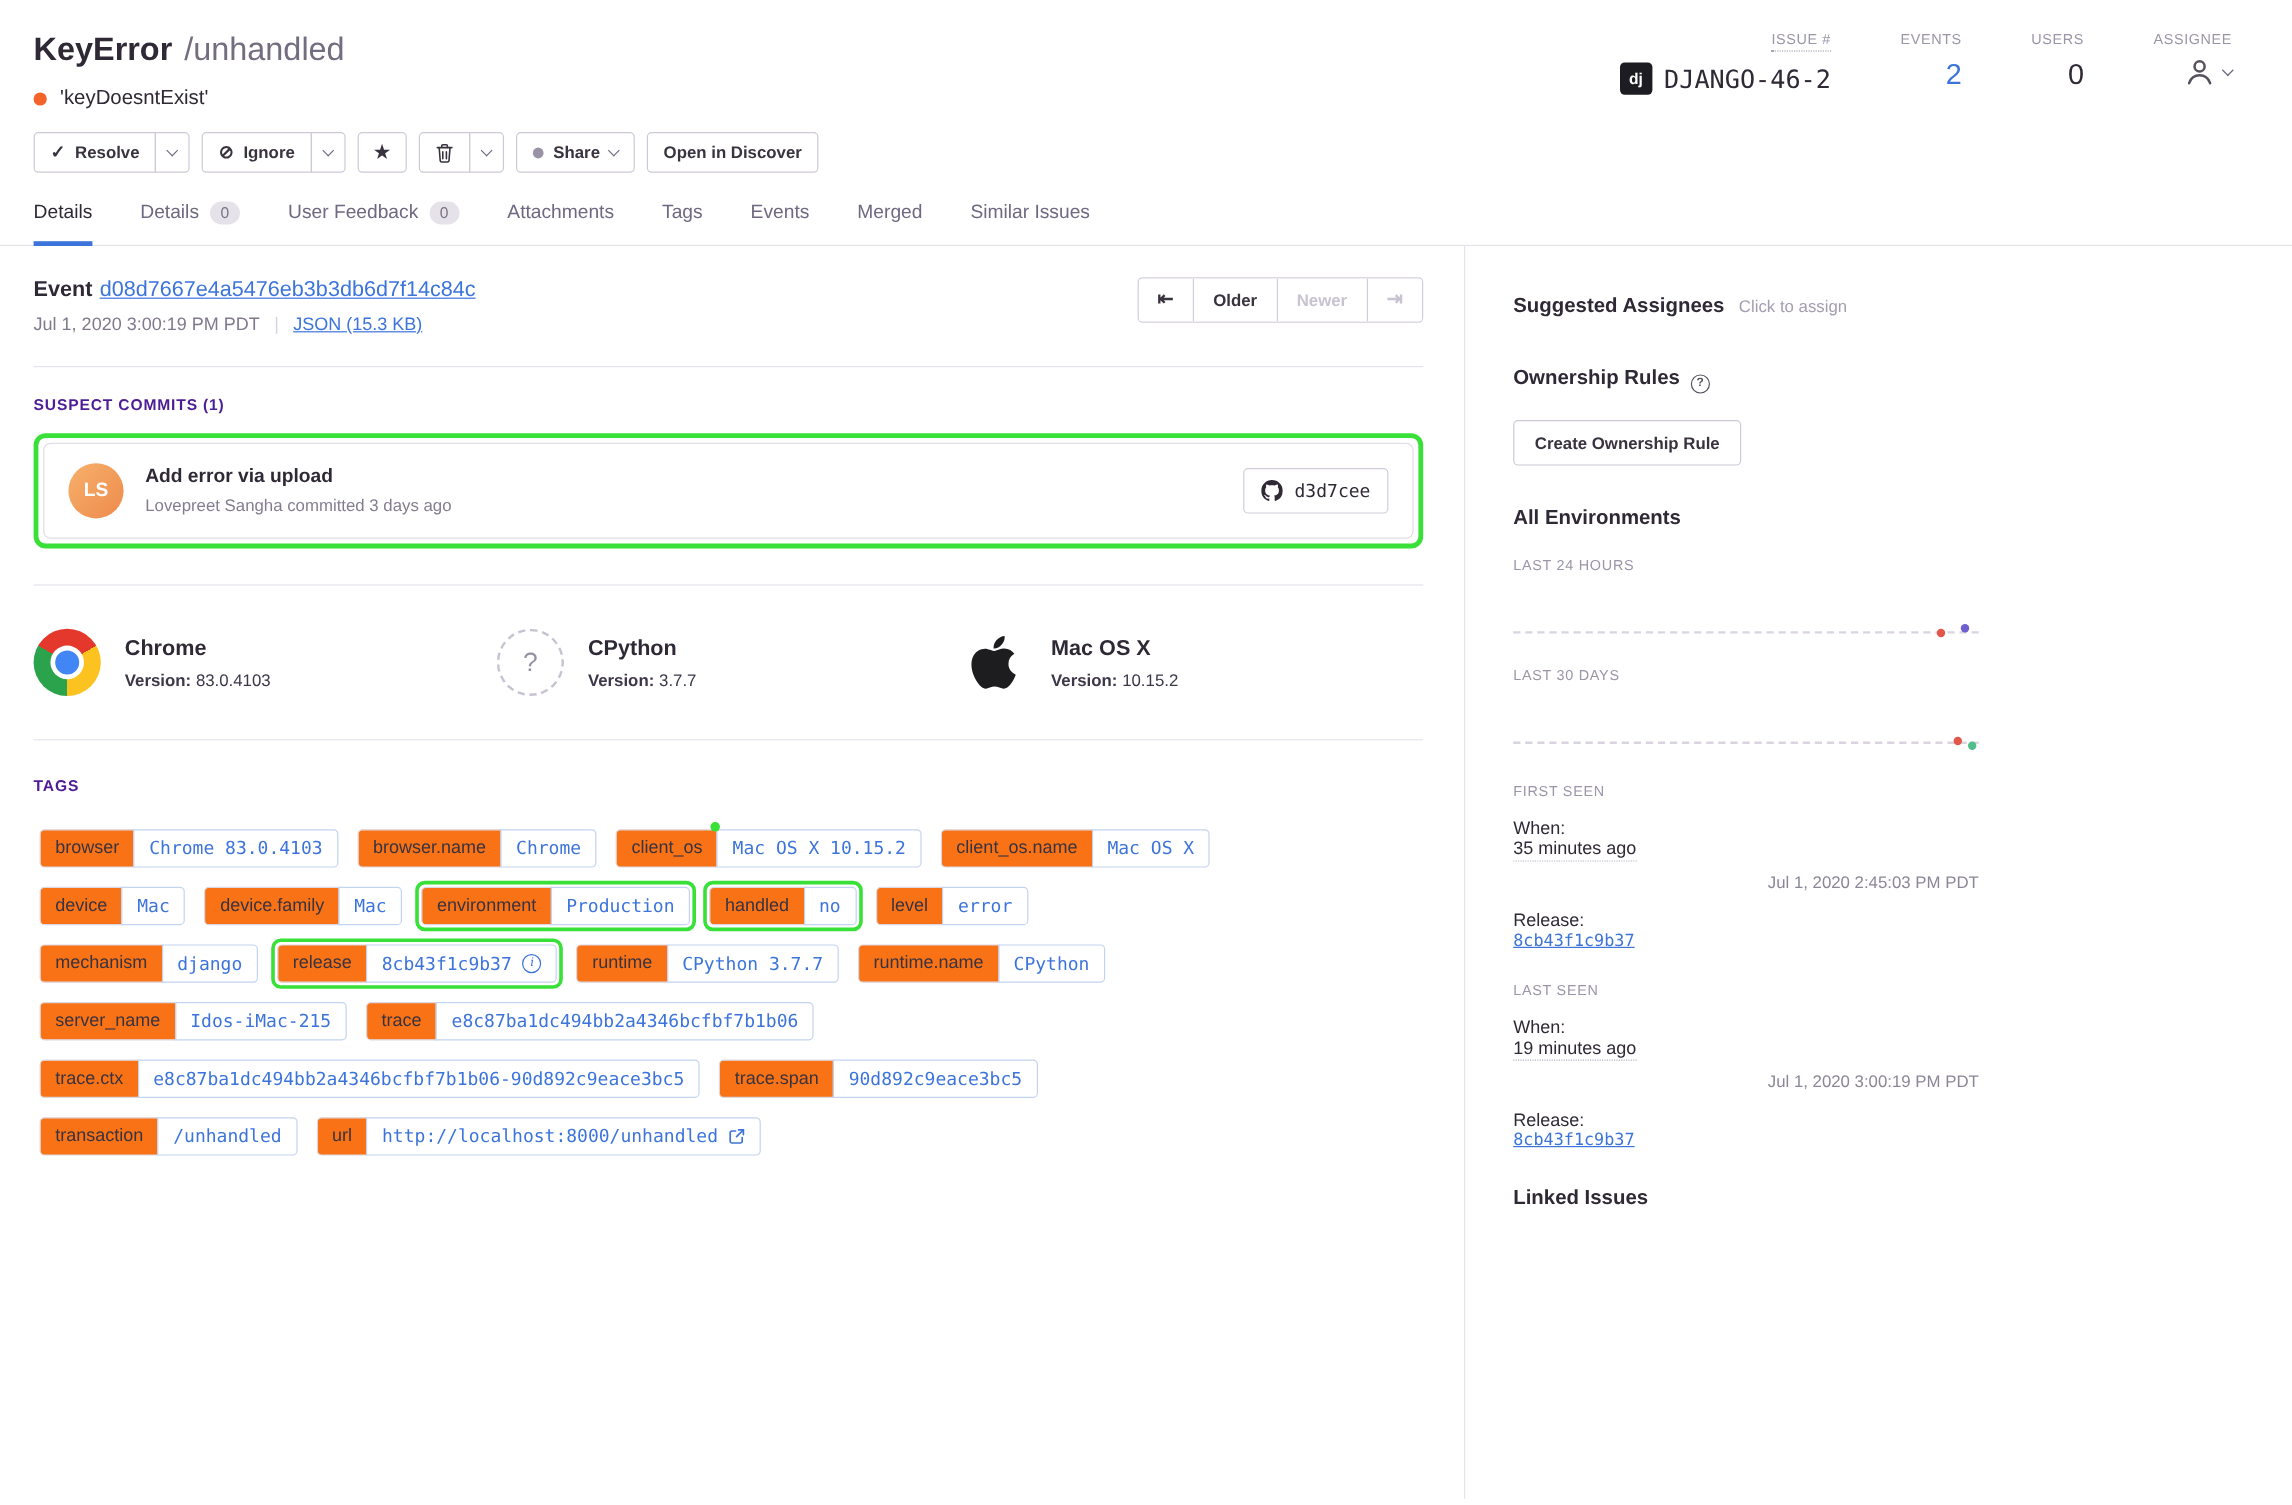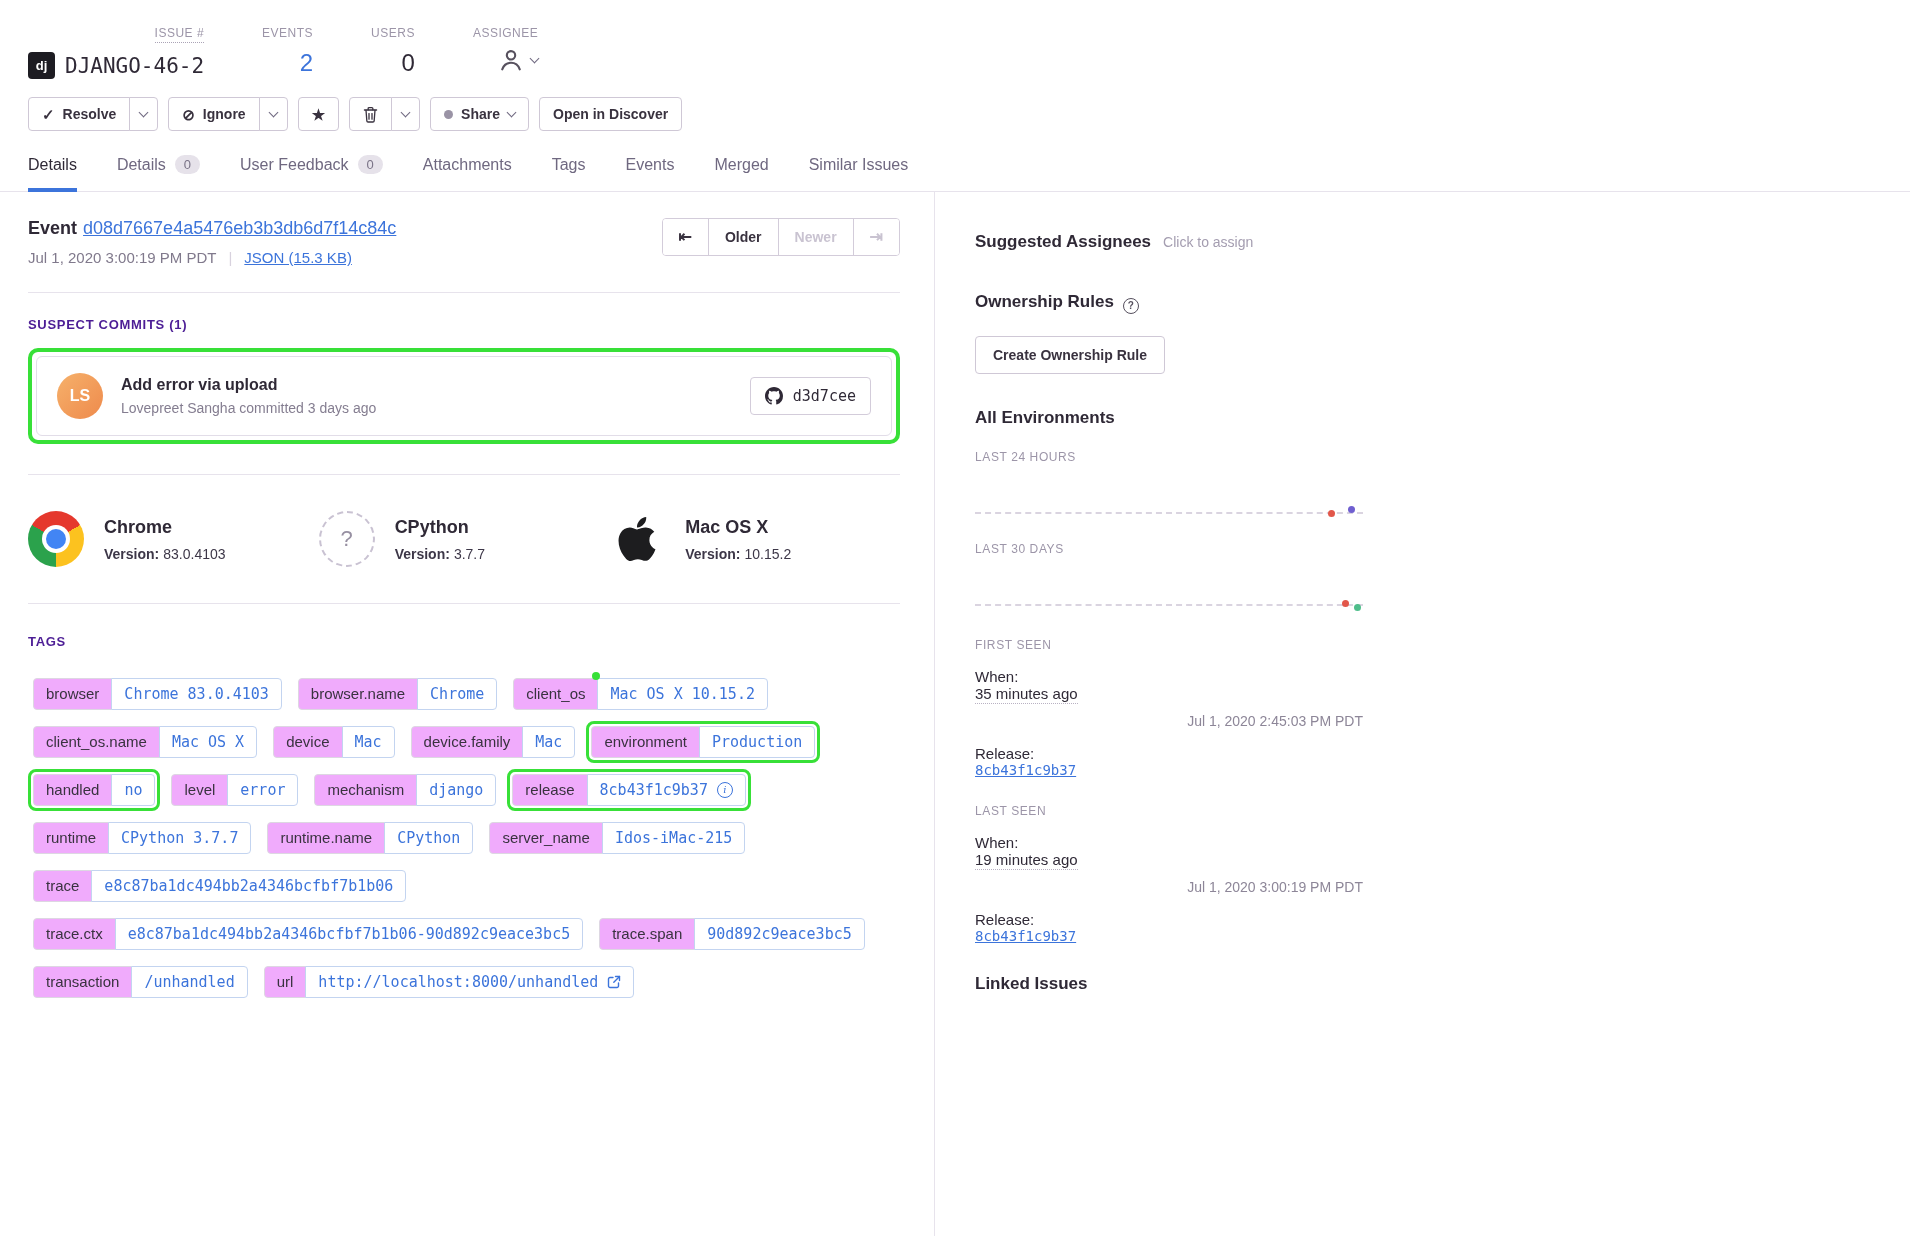--- a/index.html
+++ b/index.html
@@ -41,21 +41,21 @@
   .trash-svg,.gh-svg{display:block;}
 
   
   .tabs{display:flex;gap:40px;padding:0 28px;margin-top:24px;border-bottom:1px solid var(--line);}
   .tab{display:flex;align-items:center;gap:9px;font-size:16px;color:#6f6880;padding-bottom:14px;border-bottom:4px solid transparent;margin-bottom:-1px;cursor:pointer;}
   .tab.active{color:var(--dark);border-bottom-color:var(--accent);}
   .badge{background:#e6e2ea;color:#7a7387;font-size:13px;border-radius:10px;padding:2px 9px;}
 
   
   .main{display:flex;align-items:stretch;}
-  .content{width:935px;border-right:1px solid var(--line);padding:0 34px 40px 28px;min-height:1044px;}
+  .content{width:1221px;border-right:1px solid var(--line);padding:0 34px 40px 28px;min-height:1044px;}
   .sidebar{flex:1;padding:40px 0 0 40px;}
   .sb-inner{width:388px;}
 
   
   .event-head{display:flex;justify-content:space-between;align-items:flex-start;padding:26px 0 26px;border-bottom:1px solid var(--line);}
   .ev-title{font-size:18px;}
   .ev-label{font-weight:700;margin-right:6px;}
   .ev-id{color:var(--accent);font-weight:400;}
   .ev-sub{display:flex;align-items:center;gap:12px;margin-top:10px;font-size:15px;color:#80798c;}
   .sep{color:#d8d2de;}
@@ -88,21 +88,21 @@
   .chrome-core{width:20px;height:20px;border-radius:50%;background:#4285f4;}
   .qcircle{width:56px;height:56px;border-radius:50%;border:2px dashed #c9c2d2;color:#9790a2;font-size:22px;display:flex;align-items:center;justify-content:center;flex:0 0 auto;}
   .apple-icon{flex:0 0 auto;display:flex;align-items:center;justify-content:center;width:56px;height:56px;}
 
   
   .tags-section{padding-top:30px;}
   .tags-wrap{display:flex;flex-wrap:wrap;gap:6px 6px;margin-top:24px;max-width:1015px;align-items:flex-start;}
   .tag-outer{display:inline-flex;border:3px solid transparent;border-radius:8px;padding:2px;}
   .tag-outer.hl{border-color:var(--green);}
   .tag{display:inline-flex;}
-  .tag .k{border:1px solid #ddd7e2;border-radius:4px 0 0 4px;padding:6px 12px;font-size:15px;color:#39323f;background:#f0abfc;white-space:nowrap;}
+  .tag .k{border:1px solid #ddd7e2;border-radius:4px 0 0 4px;padding:6px 12px;font-size:15px;color:#39323f;background:#f97316;white-space:nowrap;}
   .tag .v{position:relative;border:1px solid #c3d4f0;border-radius:0 4px 4px 0;margin-left:-1px;padding:6px 12px;font-size:15px;color:var(--accent);font-family:"DejaVu Sans Mono",monospace;display:inline-flex;align-items:center;gap:9px;background:#fff;white-space:nowrap;}
   .green-dot{position:absolute;top:-7px;left:-6px;width:8px;height:8px;border-radius:50%;background:var(--green);}
   .info-icon{width:16px;height:16px;border:1.5px solid var(--accent);border-radius:50%;display:inline-flex;align-items:center;justify-content:center;flex:0 0 auto;}
   .info-icon::after{content:"i";font-size:10px;font-family:"DejaVu Serif",serif;font-style:italic;line-height:1;}
   .ext-icon{display:block;}
 
   
   .sb-row{display:flex;align-items:baseline;gap:12px;}
   .sb-title{font-size:17px;font-weight:700;}
   .sb-hint{font-size:14px;color:#a49db0;}
@@ -119,20 +119,29 @@
   .kv{display:flex;justify-content:space-between;align-items:baseline;margin-top:16px;font-size:15px;flex-direction:column;}
   .kv .dotted-val{border-bottom:1px dotted #b9b2c3;padding-bottom:1px;}
   .sub-date{text-align:right;color:#8d8698;font-size:14px;margin-top:9px;}
   .release-link{color:var(--accent);font-size:14px;}
   .mt40{margin-top:40px;} .mt34{margin-top:34px;} .mt30{margin-top:30px;} .mt26{margin-top:26px;} .mt22{margin-top:22px;} .mt16{margin-top:16px;} .mt12{margin-top:12px;}
 </style>
 </head>
 <body>
 
 <div class="header">
+  <div>
+    <div class="title-line">
+      <span>KeyError</span><span class="culprit">/unhandled</span>
+    </div>
+    <div class="msg-row">
+      <span class="level-dot"></span>
+      <span>'keyDoesntExist'</span>
+    </div>
+  </div>
 
   <div class="stats">
     <div class="stat">
       <span class="stat-label dotted">ISSUE #</span>
       <span class="stat-value">
         <span class="platform-icon">dj</span>
         <span class="mono short-id">DJANGO-46-2</span>
       </span>
     </div>
     <div class="stat">

